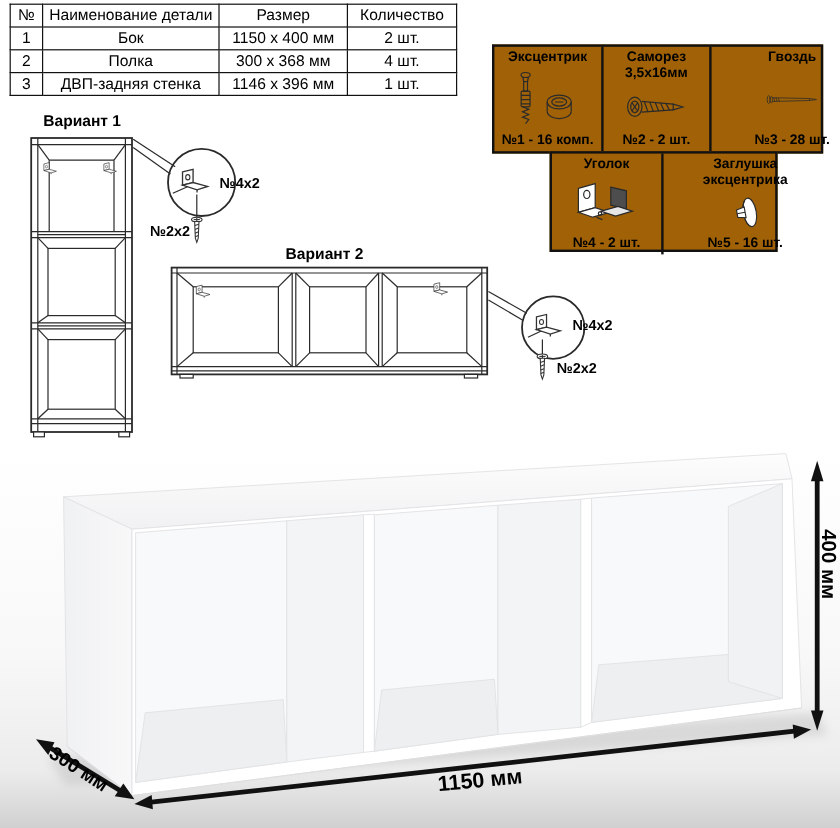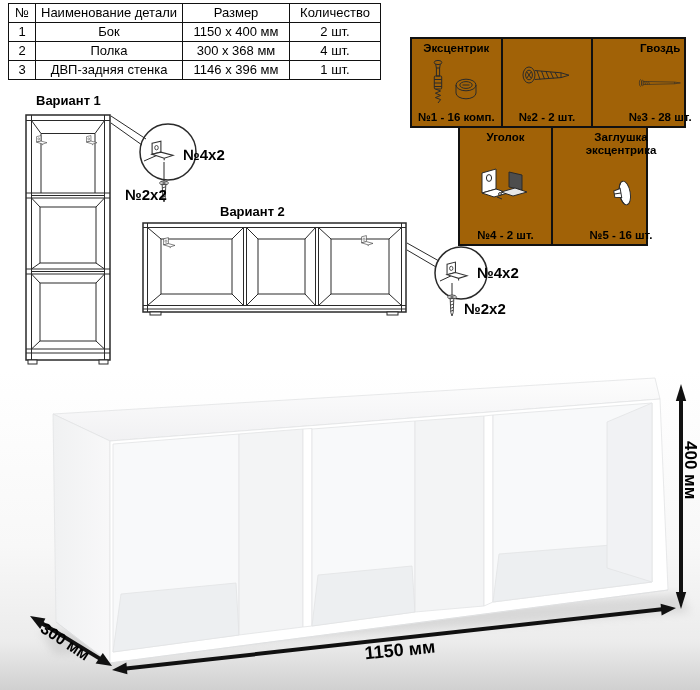--- a/index.html
+++ b/index.html
@@ -11,30 +11,30 @@
   table.parts{border-collapse:collapse;table-layout:fixed;width:372px;font-size:13px;background:#fff;}
   table.parts th,table.parts td{border:1.4px solid #111;padding:0 5px;height:18px;line-height:18px;
          font-weight:400;white-space:nowrap;overflow:hidden;}
   table.parts th{text-align:center;}
   td.c{text-align:center;}
   td.l{text-align:center;}
 
   
   .hw{position:absolute;display:grid;background:#a16207;border:2px solid #111;box-sizing:border-box;}
   .hw-top{left:410px;top:37px;width:276px;height:91px;grid-template-columns:1fr 1fr 1fr;}
-  .hw-bottom{left:458px;top:126px;width:190px;height:120px;grid-template-columns:1fr 1fr;}
+  .hw-bottom{left:458px;top:126px;width:190px;height:84px;grid-template-columns:1fr 1fr;}
   .hw-cell{display:flex;flex-direction:column;align-items:center;border-right:2px solid #111;min-width:0;}
   .hw-cell:last-child{border-right:none;padding-left:43px;}
   .hw-title{font-weight:bold;font-size:11.5px;line-height:1.12;text-align:center;padding-top:3px;}
   .hw-icon{flex:1;display:flex;align-items:center;justify-content:center;width:100%;}
   .hw-count{font-weight:bold;font-size:11.5px;padding-bottom:3px;white-space:nowrap;}
 
   .lbl{position:absolute;font-weight:bold;white-space:nowrap;}
   .lbl-variant{font-size:13px;}
-  .lbl-callout{font-size:15px;}
+  .lbl-callout{font-size:12px;}
 
   .dim{position:absolute;font-weight:bold;}
   .dim-width{left:330px;top:640px;width:140px;text-align:center;font-size:18px;transform:rotate(-5.5deg);}
   .dim-height{left:680px;top:441px;font-size:17px;writing-mode:vertical-rl;}
   .dim-depth{left:10px;top:633px;width:110px;text-align:center;font-size:16px;transform:rotate(33deg);}
 
   svg{display:block;}
   .ln{stroke:#2a2a2a;stroke-width:1;fill:none;}
   .ln2{stroke:#2a2a2a;stroke-width:1.5;fill:none;}
 </style>
@@ -100,20 +100,21 @@
             <line x1="37.5" y1="27" x2="44.5" y2="27"></line>
             <line x1="31" y1="27" x2="31" y2="35"></line>
               <line x1="51" y1="27" x2="51" y2="35"></line>
             <path d="M31,35 A10,5.8 0 0 0 51,35"></path>
           </g>
         </svg>
       </div>
       <div class="hw-count">№1 - 16 комп.</div>
     </div>
     <div class="hw-cell">
+      <div class="hw-title">Саморез 3,5х16мм</div>
       <div class="hw-icon">
         <svg width="60" height="34" viewBox="0 0 60 34">
           <g class="ln">
             <ellipse cx="12" cy="17" rx="6" ry="8"></ellipse>
             <ellipse cx="12" cy="17" rx="3.4" ry="4.8"></ellipse>
             <line x1="9.6" y1="13.5" x2="14.4" y2="20.5"></line>
               <line x1="9.6" y1="20.5" x2="14.4" y2="13.5"></line>
             <line x1="17.7" y1="12.5" x2="44" y2="14.8"></line>
             <line x1="17.7" y1="21.5" x2="44" y2="19.6"></line>
             <polygon points="44,14.8 52,17.2 44,19.6"></polygon>
@@ -351,21 +352,21 @@
       <line x1="126" y1="298.5" x2="662" y2="239.3"></line>
       <polygon points="112,300 127.4,304.3 126.4,292.4" stroke="none"></polygon>
       <polygon points="676,238 661.6,245.6 660.6,233.7" stroke="none"></polygon>
       <line x1="41" y1="252.7" x2="101" y2="289.4"></line>
       <polygon points="30,246 40.2,259.1 45.4,248.5" stroke="none"></polygon>
       <polygon points="112,296 95.6,293.5 102.8,282.9" stroke="none"></polygon>
     </g>
   </svg>
 
   <div class="lbl lbl-variant" style="left:36px;top:93px;">Вариант 1</div>
-  <div class="lbl lbl-variant" style="left:220px;top:204px;">Вариант 2</div>
+  <div class="lbl lbl-variant" style="left:238px;top:204px;">Вариант 2</div>
   <div class="lbl lbl-callout" style="left:183px;top:146px;">№4х2</div>
   <div class="lbl lbl-callout" style="left:125px;top:186px;">№2х2</div>
   <div class="lbl lbl-callout" style="left:477px;top:264px;">№4х2</div>
   <div class="lbl lbl-callout" style="left:464px;top:300px;">№2х2</div>
 
   <div class="dim dim-width">1150 мм</div>
   <div class="dim dim-height">400 мм</div>
   <div class="dim dim-depth">300 мм</div>
 
 </div>

